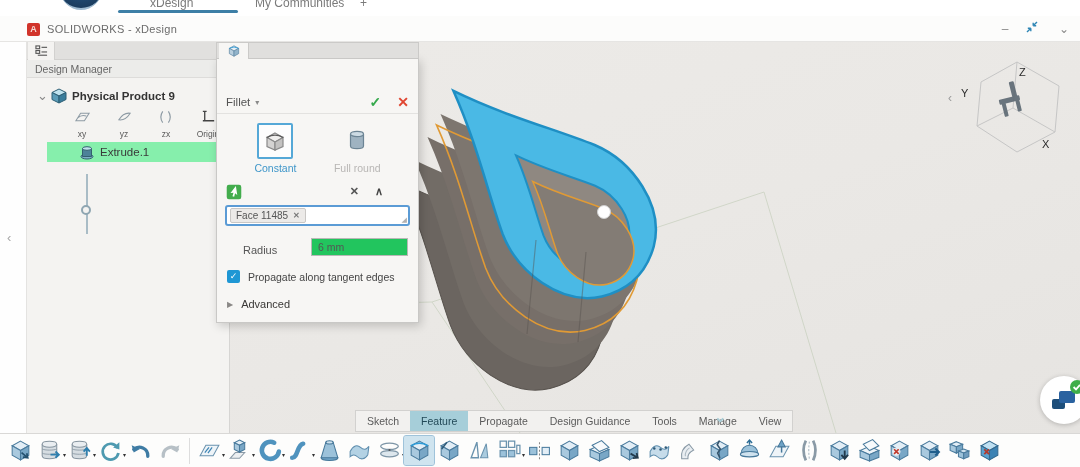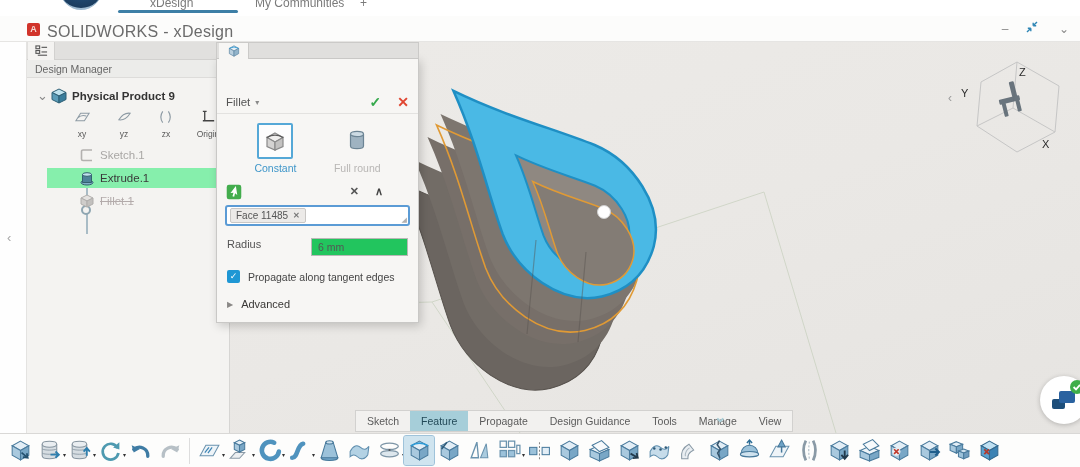--- a/index.html
+++ b/index.html
@@ -15,21 +15,21 @@
   .browser-tab { position:absolute; top:-4px; font-size:12px; color:#7a7a7a; }
   .tab-underline { position:absolute; left:118px; top:10px; width:120px; height:3px;
     background:#3d7fa6; border-radius:2px; }
 
   
   .titlebar { position:absolute; left:0; top:16px; width:1080px; height:26px;
     background:#fcfcfb; border-bottom:1px solid #e6e5e3; }
   .app-icon { position:absolute; left:27px; top:7px; width:13px; height:13px;
     background:#d1342b; border-radius:2px; color:#f6d9d4; font-size:9px; font-weight:bold;
     text-align:center; line-height:13px; }
-  .app-title { position:absolute; left:47px; top:7px; font-size:16px; color:#6b6b6b;
+  .app-title { position:absolute; left:47px; top:7px; font-size:11px; color:#6b6b6b;
     letter-spacing:.3px; }
   .win-ctrl { position:absolute; top:4px; width:20px; height:18px; text-align:center;
     font-size:12px; color:#8a8a8a; line-height:18px; cursor:default; }
 
   
   .workspace { position:absolute; left:0; top:42px; width:1080px; height:391px;
     background:linear-gradient(160deg,#edebe8 0%,#eae8e5 55%,#e6e4e1 100%); }
   .left-rail { position:absolute; left:0; top:0; width:27px; height:391px;
     background:#fefefe; border-right:1px solid #e4e3e1; }
   .rail-chevron { position:absolute; left:7px; top:188px; color:#a8a8a8; font-size:13px; }
@@ -81,21 +81,21 @@
   .sel-row { display:flex; align-items:center; margin-top:9px; padding:0 9px; height:17px; }
   .sel-lbl { font-size:10.5px; color:#454545; margin-left:7px; }
   .sel-x { margin-left:auto; margin-right:2px; color:#555; font-size:11px; font-weight:bold; }
   .sel-up { margin:0 26px 0 14px; color:#444; font-size:11px; font-weight:bold; }
   .sel-field { margin:5px 8px 0; height:21px; border:2px solid #5b9bd5; border-radius:3px;
     background:#fff; display:flex; align-items:center; padding:0 3px; position:relative; }
   .chip { background:#eceae8; border:1px solid #c9c7c5; border-radius:2px; font-size:10px;
     color:#555; padding:1px 5px; display:flex; align-items:center; }
   .chip-x { margin-left:5px; font-size:8px; color:#777; font-weight:bold; }
   .grip { position:absolute; right:1px; bottom:0; font-size:7px; color:#b0b0b0; }
-  .radius-row { display:flex; align-items:flex-start; margin-top:12px; padding:0 10px; }
+  .radius-row { display:flex; align-items:flex-end; margin-top:12px; padding:0 10px;margin-left:16px; }
   .radius-lbl { font-size:11px; color:#555; }
   .radius-input { margin-left:auto; width:97px; height:18px; border:1px solid #b9b8b6; background:#22c55e;
     font-size:10.5px; color:#555; line-height:16px; padding-left:6px; }
   .cb-row { display:flex; align-items:center; margin-top:14px; padding:0 10px; }
   .checkbox { width:13px; height:13px; background:#1f97d4; border-radius:2px; color:#fff;
     font-size:9px; text-align:center; line-height:13px; }
   .cb-lbl { font-size:10.5px; color:#454545; margin-left:8px; }
   .adv-row { display:flex; align-items:center; margin-top:15px; padding:0 10px; }
   .adv-caret { font-size:8px; color:#8a8886; }
   .adv-lbl { font-size:11px; color:#3a3836; margin-left:8px; }
@@ -248,46 +248,31 @@
           <svg width="17" height="14" viewBox="0 0 18 14">
             <path d="M5,1 V11 H15 M3,11 h4 M5,1 h-2 m2,0 h2" fill="none" stroke="#444" stroke-width="1.4"></path>
           </svg>
           <div class="pl-lbl">Origin</div>
         </div>
       </div>
 
       <div class="timeline"></div>
       <div class="timeline-node"></div>
 
-      <div class="tree-row row-sketch" style="margin-top:6px">
-        <svg class="t-icon indent1" viewBox="0 0 16 16">
-          <path d="M13,3 H4 a1.5,1.5 0 0 0 -1.5,1.5 V12 a1.5,1.5 0 0 0 1.5,1.5 H13" fill="none" stroke="#b3b1af" stroke-width="1.6"></path>
-        </svg>
-        <span class="lbl">Sketch.1</span>
-        <span class="kebab">⋮</span>
-      </div>
 
       <div class="tree-row row-extrude" style="margin-top:3px">
         <svg class="t-icon" style="margin-left:32px" viewBox="0 0 16 16">
           <ellipse cx="8" cy="12.5" rx="6" ry="2.5" fill="#7fb0c8" stroke="#33606f" stroke-width="1"></ellipse>
           <path d="M3.5,4.5 h9 v8 h-9 z" fill="#4d8299" stroke="#33606f" stroke-width="1"></path>
           <ellipse cx="8" cy="4.5" rx="4.5" ry="1.8" fill="#bfe0ec" stroke="#33606f" stroke-width="1"></ellipse>
         </svg>
         <span class="lbl">Extrude.1</span>
         <span class="kebab">⋮</span>
       </div>
 
-      <div class="tree-row row-fillet" style="margin-top:3px">
-        <svg class="t-icon indent1" viewBox="0 0 16 16">
-          <polygon points="8,2 14,5 8,8 2,5" fill="#e4e2e0" stroke="#b0aeac" stroke-width="1"></polygon>
-          <polygon points="2,5 8,8 8,14 2,11" fill="#cfcdcb" stroke="#b0aeac" stroke-width="1"></polygon>
-          <polygon points="14,5 8,8 8,14 14,11" fill="#c2c0be" stroke="#b0aeac" stroke-width="1"></polygon>
-        </svg>
-        <span class="lbl">Fillet.1</span>
-      </div>
     </div>
   </div>
 
   <div class="dialog">
     <div class="dlg-tabstrip">
       <div class="dlg-tab">
         <svg width="14" height="14" viewBox="0 0 24 24">
           <polygon points="12,3 20,7.5 12,12 4,7.5" fill="#e7eef3" stroke="#5f87a4" stroke-width="1.2"></polygon>
           <polygon points="4,7.5 12,12 12,21 4,16.5" fill="#b9cfde" stroke="#5f87a4" stroke-width="1.2"></polygon>
           <polygon points="20,7.5 12,12 12,21 20,16.5" fill="#93b4ca" stroke="#5f87a4" stroke-width="1.2"></polygon>

